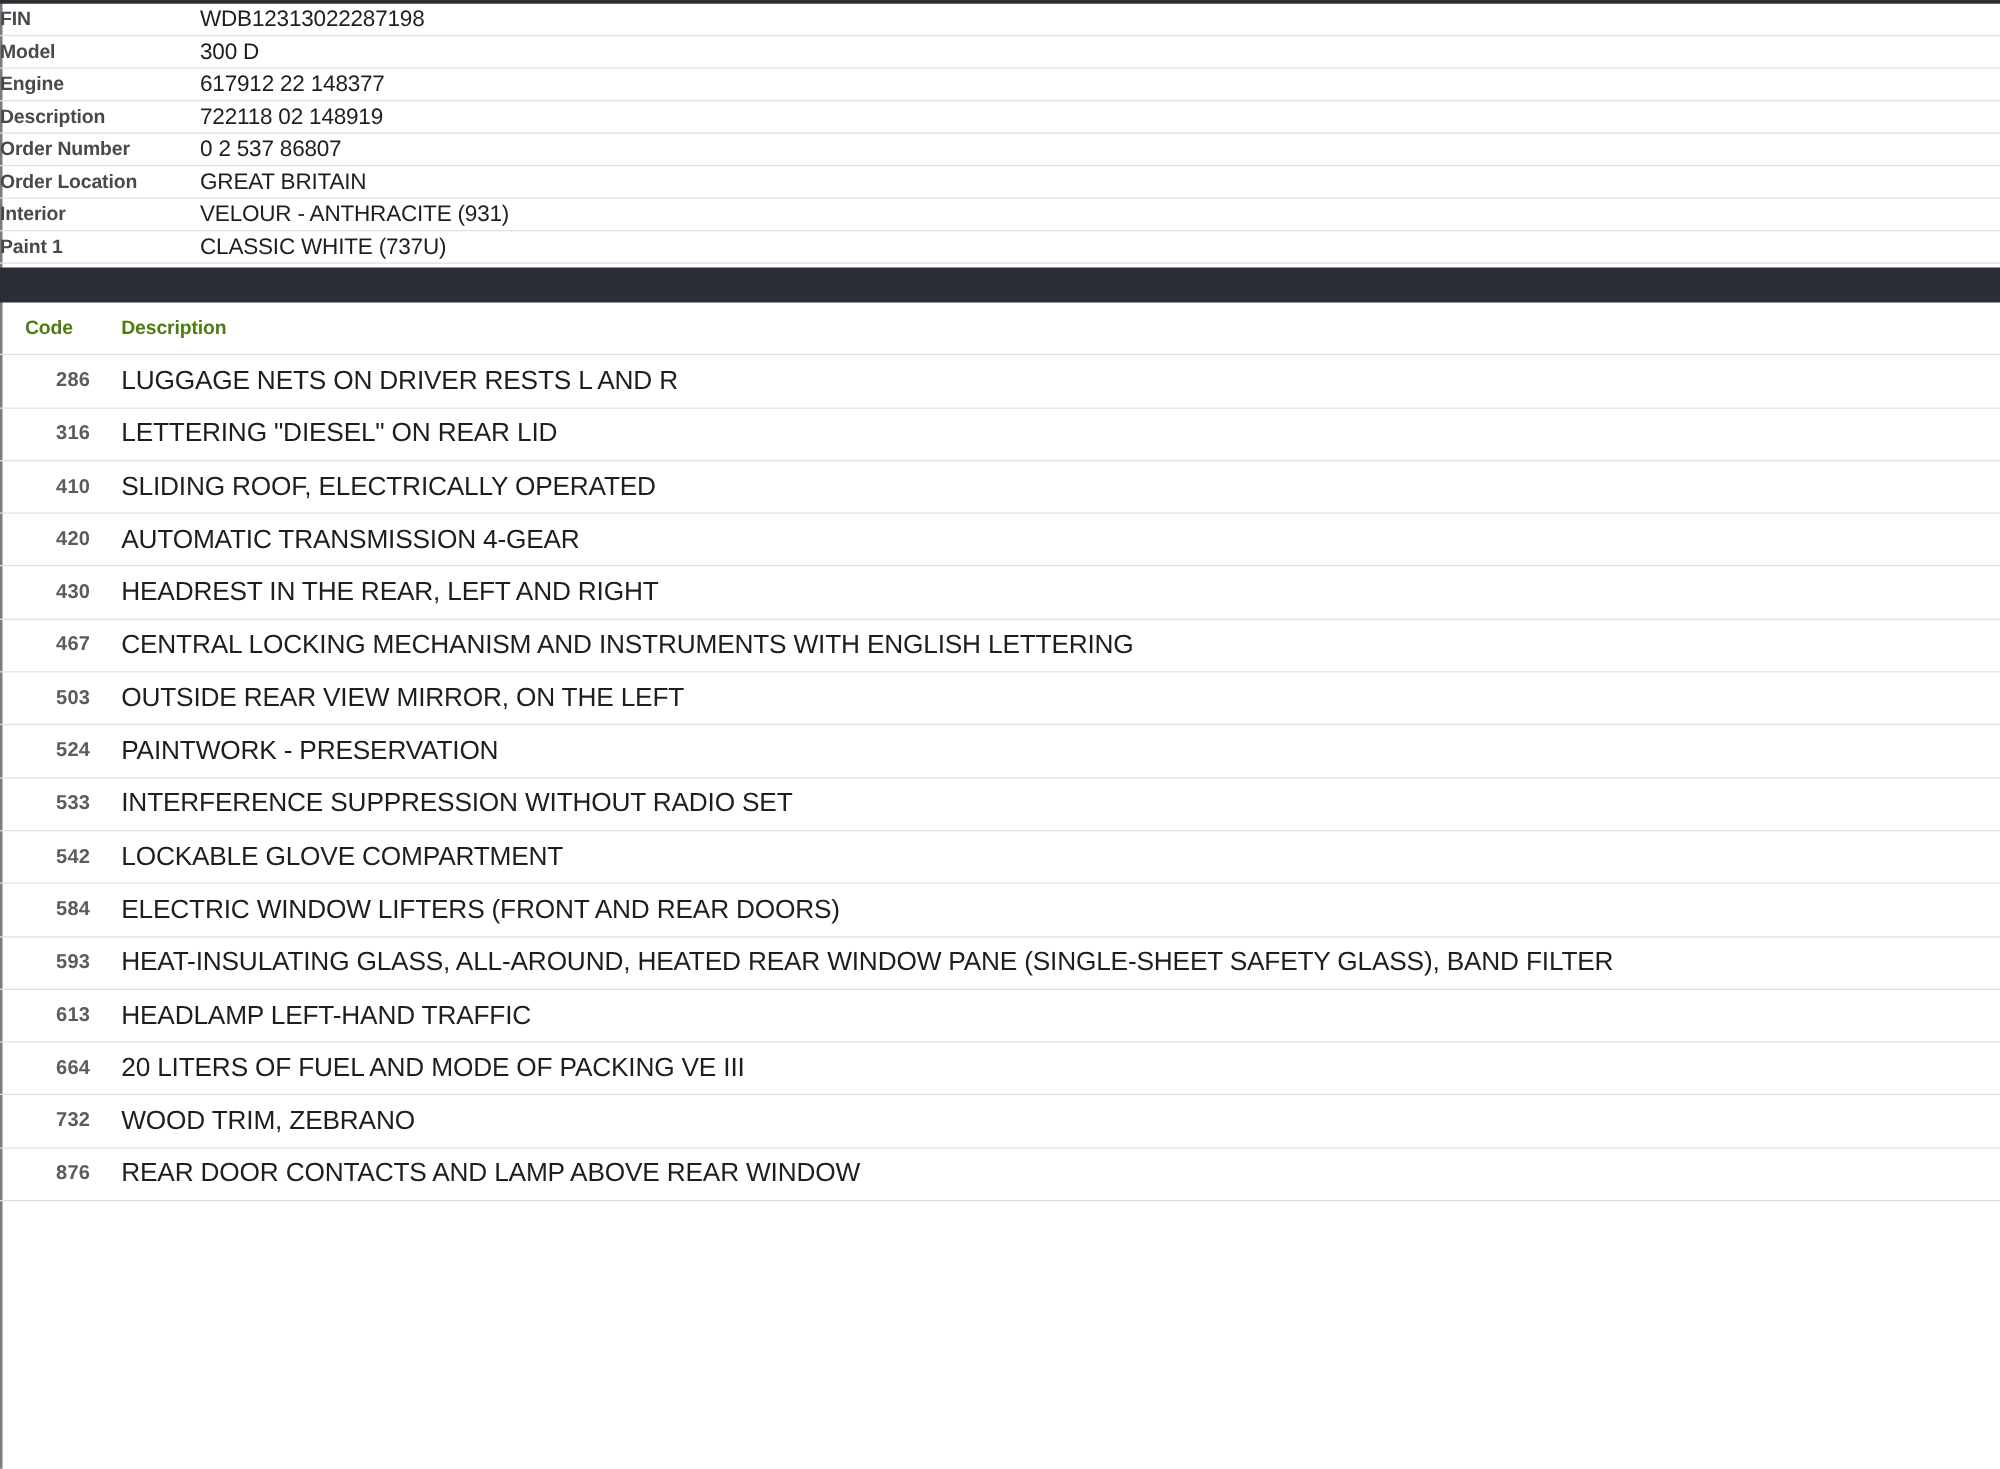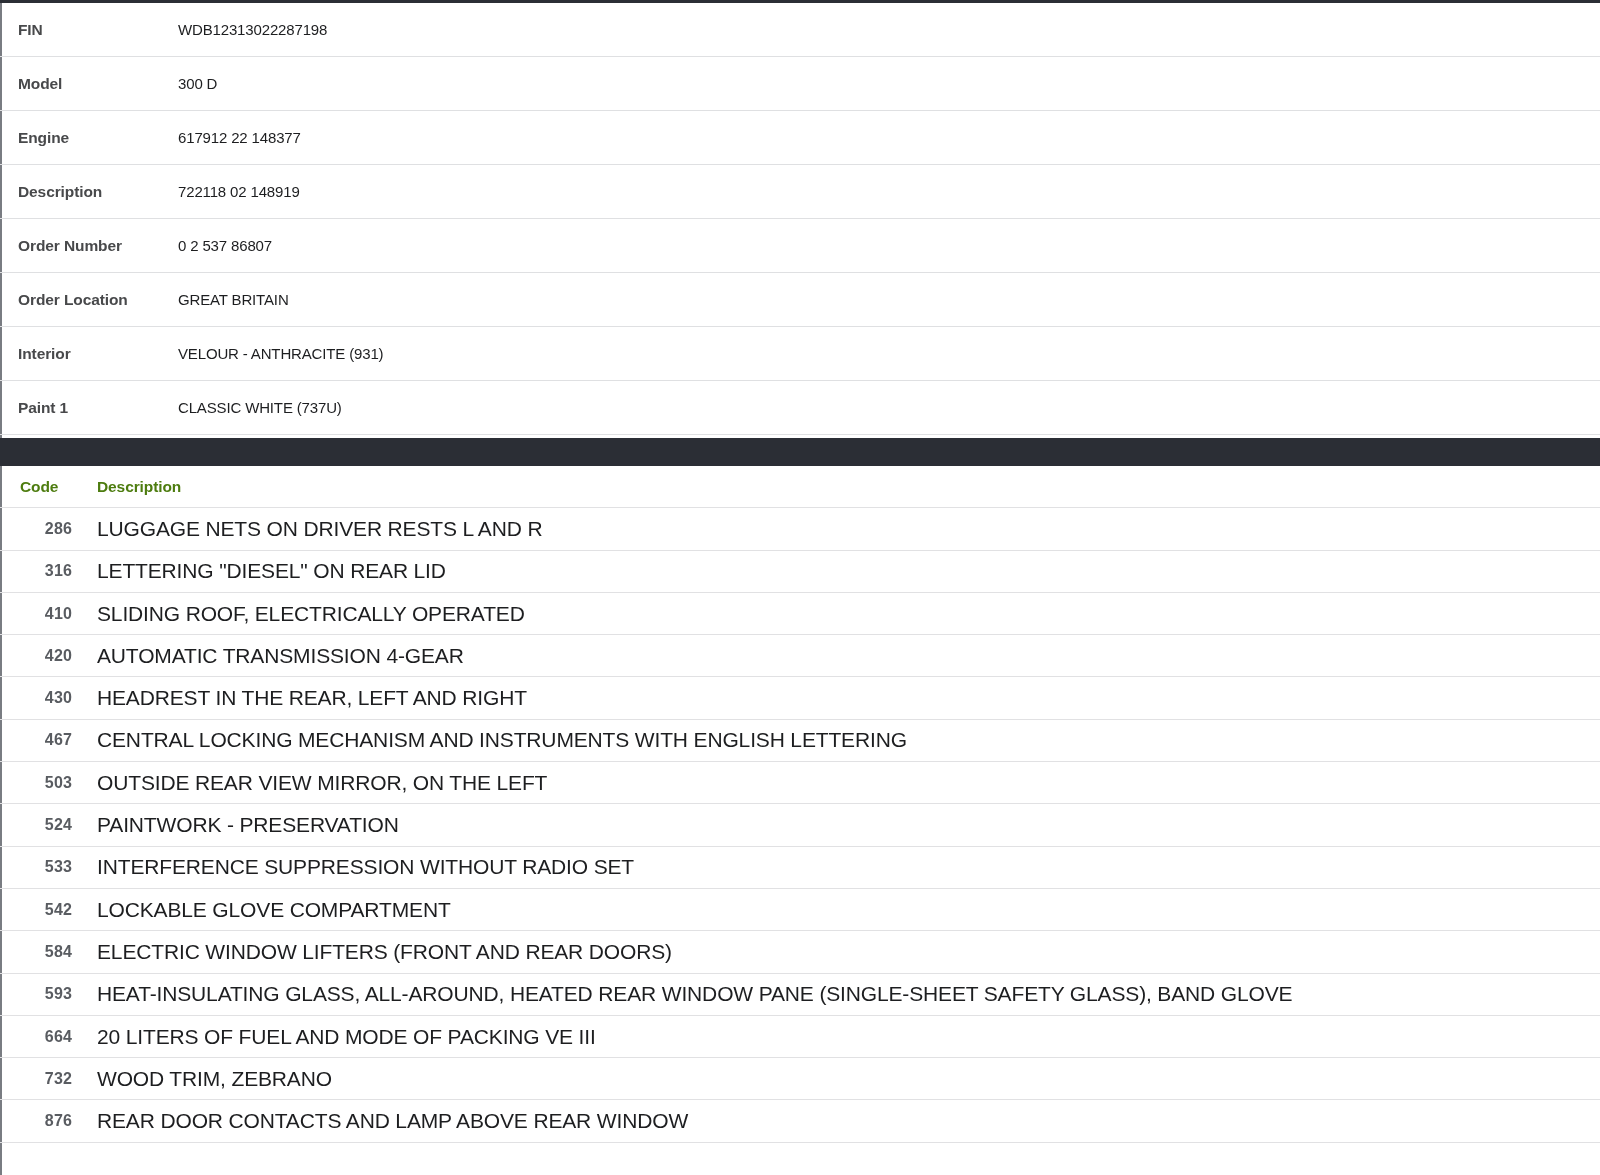--- a/index.html
+++ b/index.html
@@ -14,30 +14,30 @@
     background:#797c82;z-index:0;
   }
   .dark-strip{
     position:relative;width:1600px;background:#2b2e35;z-index:2;
   }
   .top-strip{height:3px;}
   .divider-strip{height:28px;}
   .gap{height:3px;background:#ffffff;}
   
   .spec-row{
-    display:flex;align-items:center;height:54px;box-sizing:border-box;
-    border-bottom:1px solid #dfe0e2;padding-left:18px;background:transparent;
+    display:flex;align-items:center;height:26px;box-sizing:border-box;
+    border-bottom:1px solid #dfe0e2;background:transparent;
     position:relative;z-index:1;
   }
   .spec-label{
     width:160px;flex:0 0 160px;
     font-size:15.5px;font-weight:bold;color:#48494b;letter-spacing:-0.1px;
   }
   .spec-value{
-    font-size:15px;font-weight:normal;color:#1d1e20;letter-spacing:-0.15px;
+    font-size:18px;font-weight:normal;color:#1d1e20;letter-spacing:-0.15px;
   }
   
   .opt-header-row,.opt-row{
     display:flex;align-items:center;box-sizing:border-box;
     border-bottom:1px solid #e1e1e3;padding-left:20px;
     position:relative;z-index:1;
   }
   .opt-header-row{height:42.3px;}
   .opt-row{height:42.3px;}
   .opt-code-h,.opt-desc-h{
@@ -144,21 +144,25 @@
     <div class="opt-row">
       <div class="opt-code">542</div>
       <div class="opt-desc">LOCKABLE GLOVE COMPARTMENT</div>
     </div>
     <div class="opt-row">
       <div class="opt-code">584</div>
       <div class="opt-desc">ELECTRIC WINDOW LIFTERS (FRONT AND REAR DOORS)</div>
     </div>
     <div class="opt-row">
       <div class="opt-code">593</div>
-      <div class="opt-desc">HEAT-INSULATING GLASS, ALL-AROUND, HEATED REAR WINDOW PANE (SINGLE-SHEET SAFETY GLASS), BAND GLOVE</div>
+      <div class="opt-desc">HEAT-INSULATING GLASS, ALL-AROUND, HEATED REAR WINDOW PANE (SINGLE-SHEET SAFETY GLASS), BAND FILTER</div>
+    </div>
+    <div class="opt-row">
+      <div class="opt-code">613</div>
+      <div class="opt-desc">HEADLAMP LEFT-HAND TRAFFIC</div>
     </div>
     <div class="opt-row">
       <div class="opt-code">664</div>
       <div class="opt-desc">20 LITERS OF FUEL AND MODE OF PACKING VE III</div>
     </div>
     <div class="opt-row">
       <div class="opt-code">732</div>
       <div class="opt-desc">WOOD TRIM, ZEBRANO</div>
     </div>
     <div class="opt-row">

